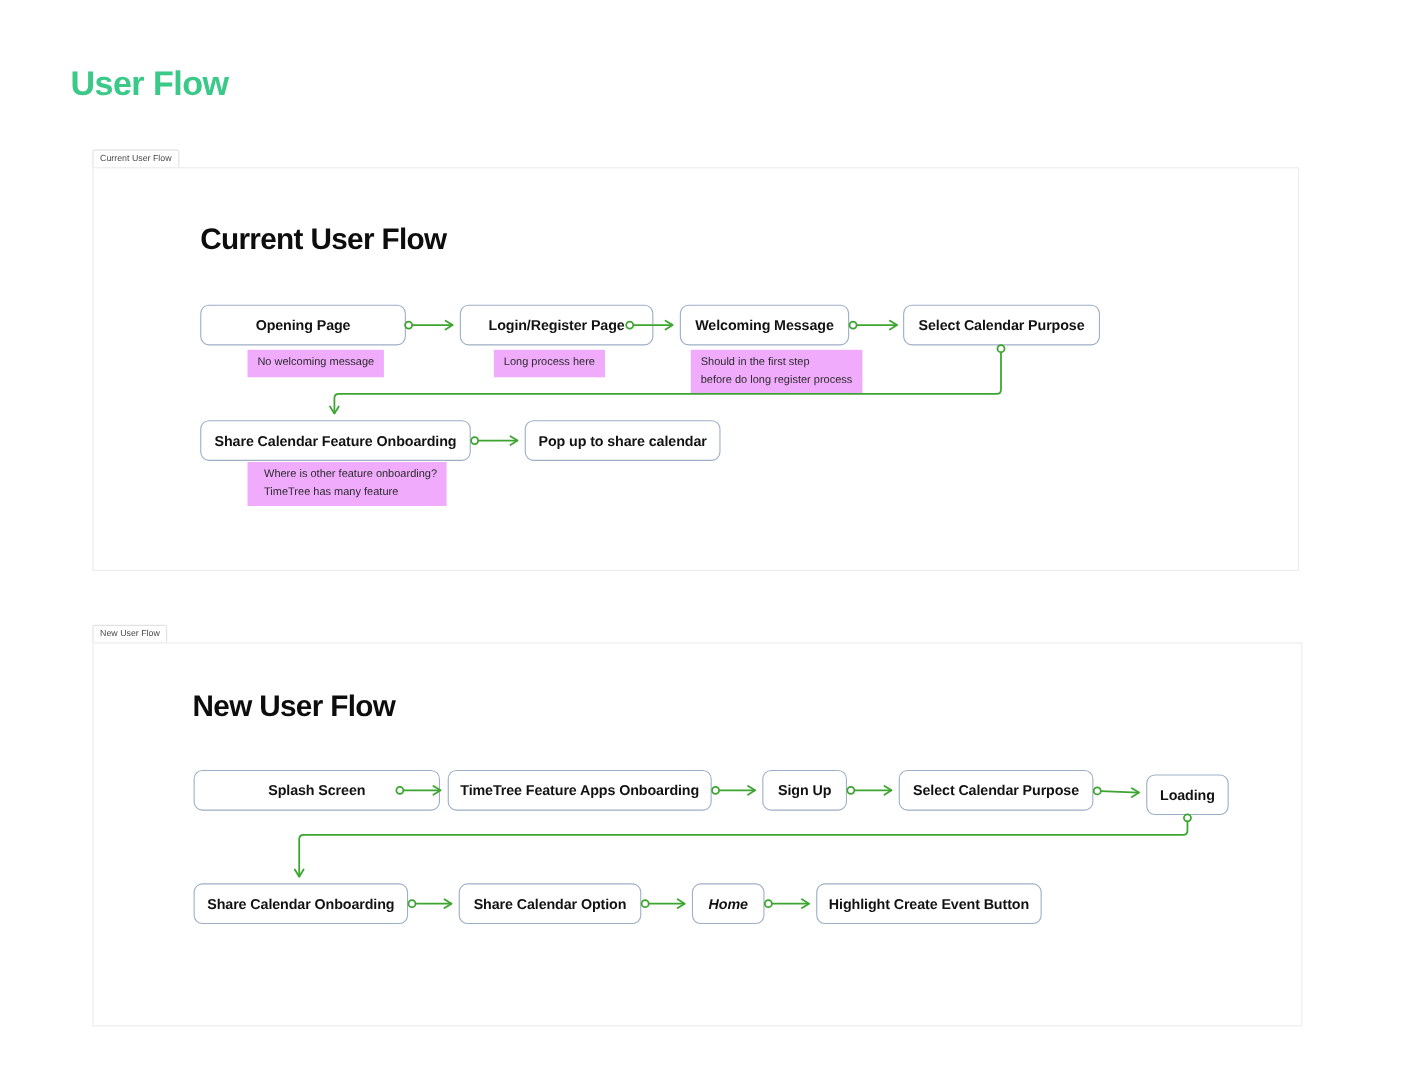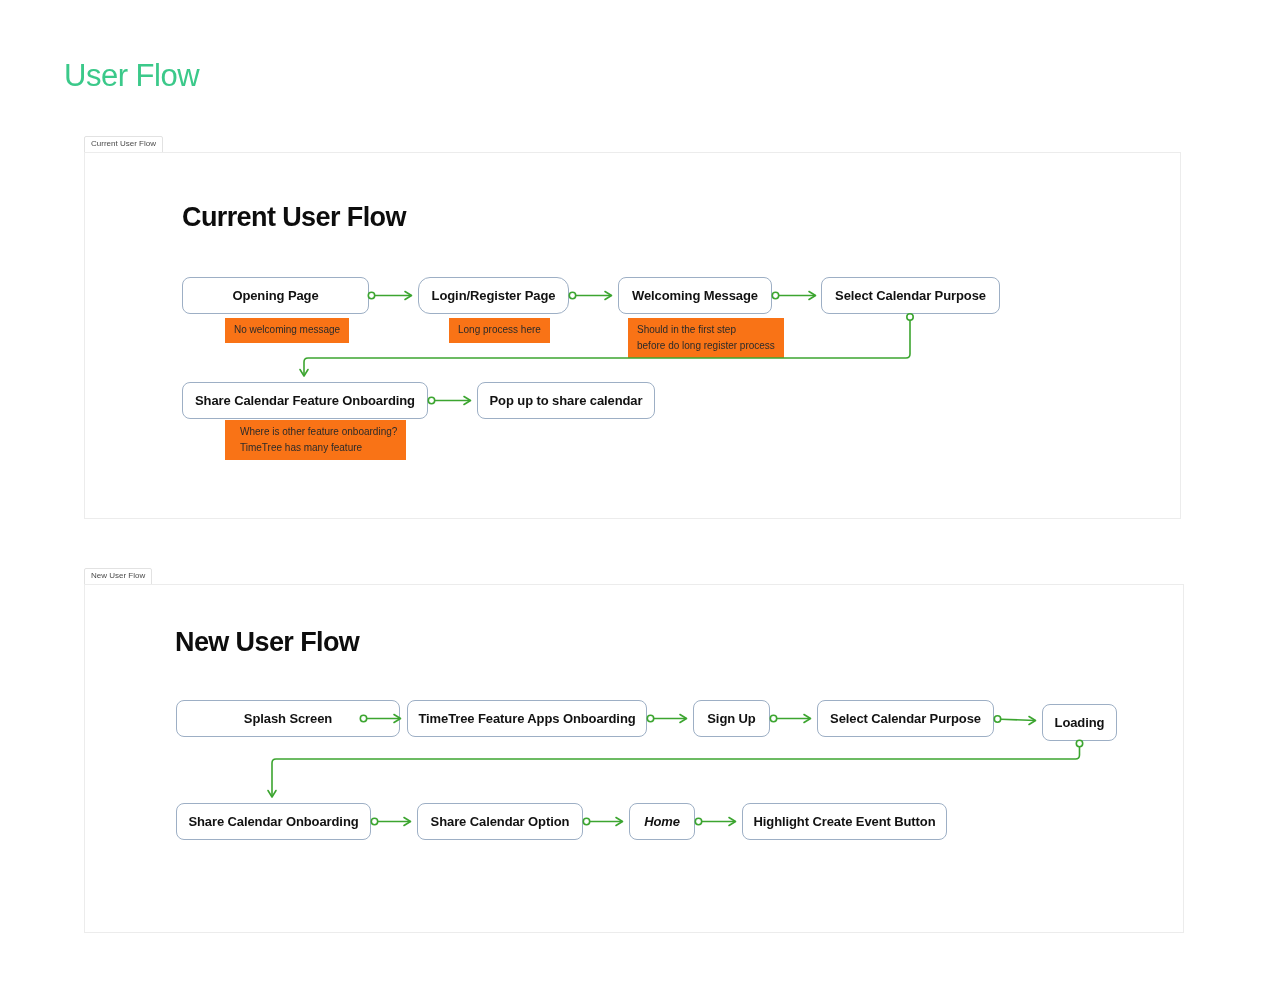--- a/index.html
+++ b/index.html
@@ -8,21 +8,21 @@
     font-family: "Liberation Sans", sans-serif;
     width: 1280px; height: 981px;
     position: relative;
     overflow: hidden;
     color: #111;
   }
   .page-title {
     position: absolute;
     left: 64px; top: 58px;
     font-size: 31px;
-    font-weight: normal;
+    font-weight: bold;
     letter-spacing: -0.5px;
     color: #3BC98A;
   }
   .frame {
     position: absolute;
     background: #ffffff;
     border: 1px solid #ECECEC;
   }
   .frame-tab {
     position: absolute;
@@ -53,21 +53,21 @@
     align-items: center;
     justify-content: center;
     font-size: 13px;
     font-weight: bold;
     color: #121212;
     white-space: nowrap;
     letter-spacing: -0.1px;
   }
   .note {
     position: absolute;
-    background: #f97316;
+    background: #f0abfc;
     padding: 4px 9px 5px 9px;
     font-size: 10px;
     line-height: 1.55;
     color: #2b2b2b;
     white-space: pre-line;
   }
   svg.connectors {
     position: absolute;
     left: 0; top: 0;
     width: 1280px; height: 981px;
@@ -79,21 +79,21 @@
 <body>
 
 <h1 class="page-title">User Flow</h1>
 
 <div class="frame-tab" style="left:84px; top:136px;">Current User Flow</div>
 <div class="frame" style="left:84px; top:152px; width:1097px; height:367px;"></div>
 
 <div class="frame-title" style="left:182px; top:202px;">Current User Flow</div>
 
 <div class="node" style="left:182px; top:277px; width:187px;">Opening Page</div>
-<div class="node" style="left:418px; top:277px; width:151px;border-radius:12px;">Login/Register Page</div>
+<div class="node" style="left:418px; top:277px; width:176px;">Login/Register Page</div>
 <div class="node" style="left:618px; top:277px; width:154px;">Welcoming Message</div>
 <div class="node" style="left:821px; top:277px; width:179px;">Select Calendar Purpose</div>
 <div class="node" style="left:182px; top:382px; width:246px;">Share Calendar Feature Onboarding</div>
 <div class="node" style="left:477px; top:382px; width:178px;">Pop up to share calendar</div>
 
 <div class="note" style="left:225px; top:318px;">No welcoming message</div>
 <div class="note" style="left:449px; top:318px;">Long process here</div>
 <div class="note" style="left:628px; top:318px;">Should in the first step
 before do long register process</div>
 <div class="note" style="left:225px; top:420px;padding-left:15px;">Where is other feature onboarding?

